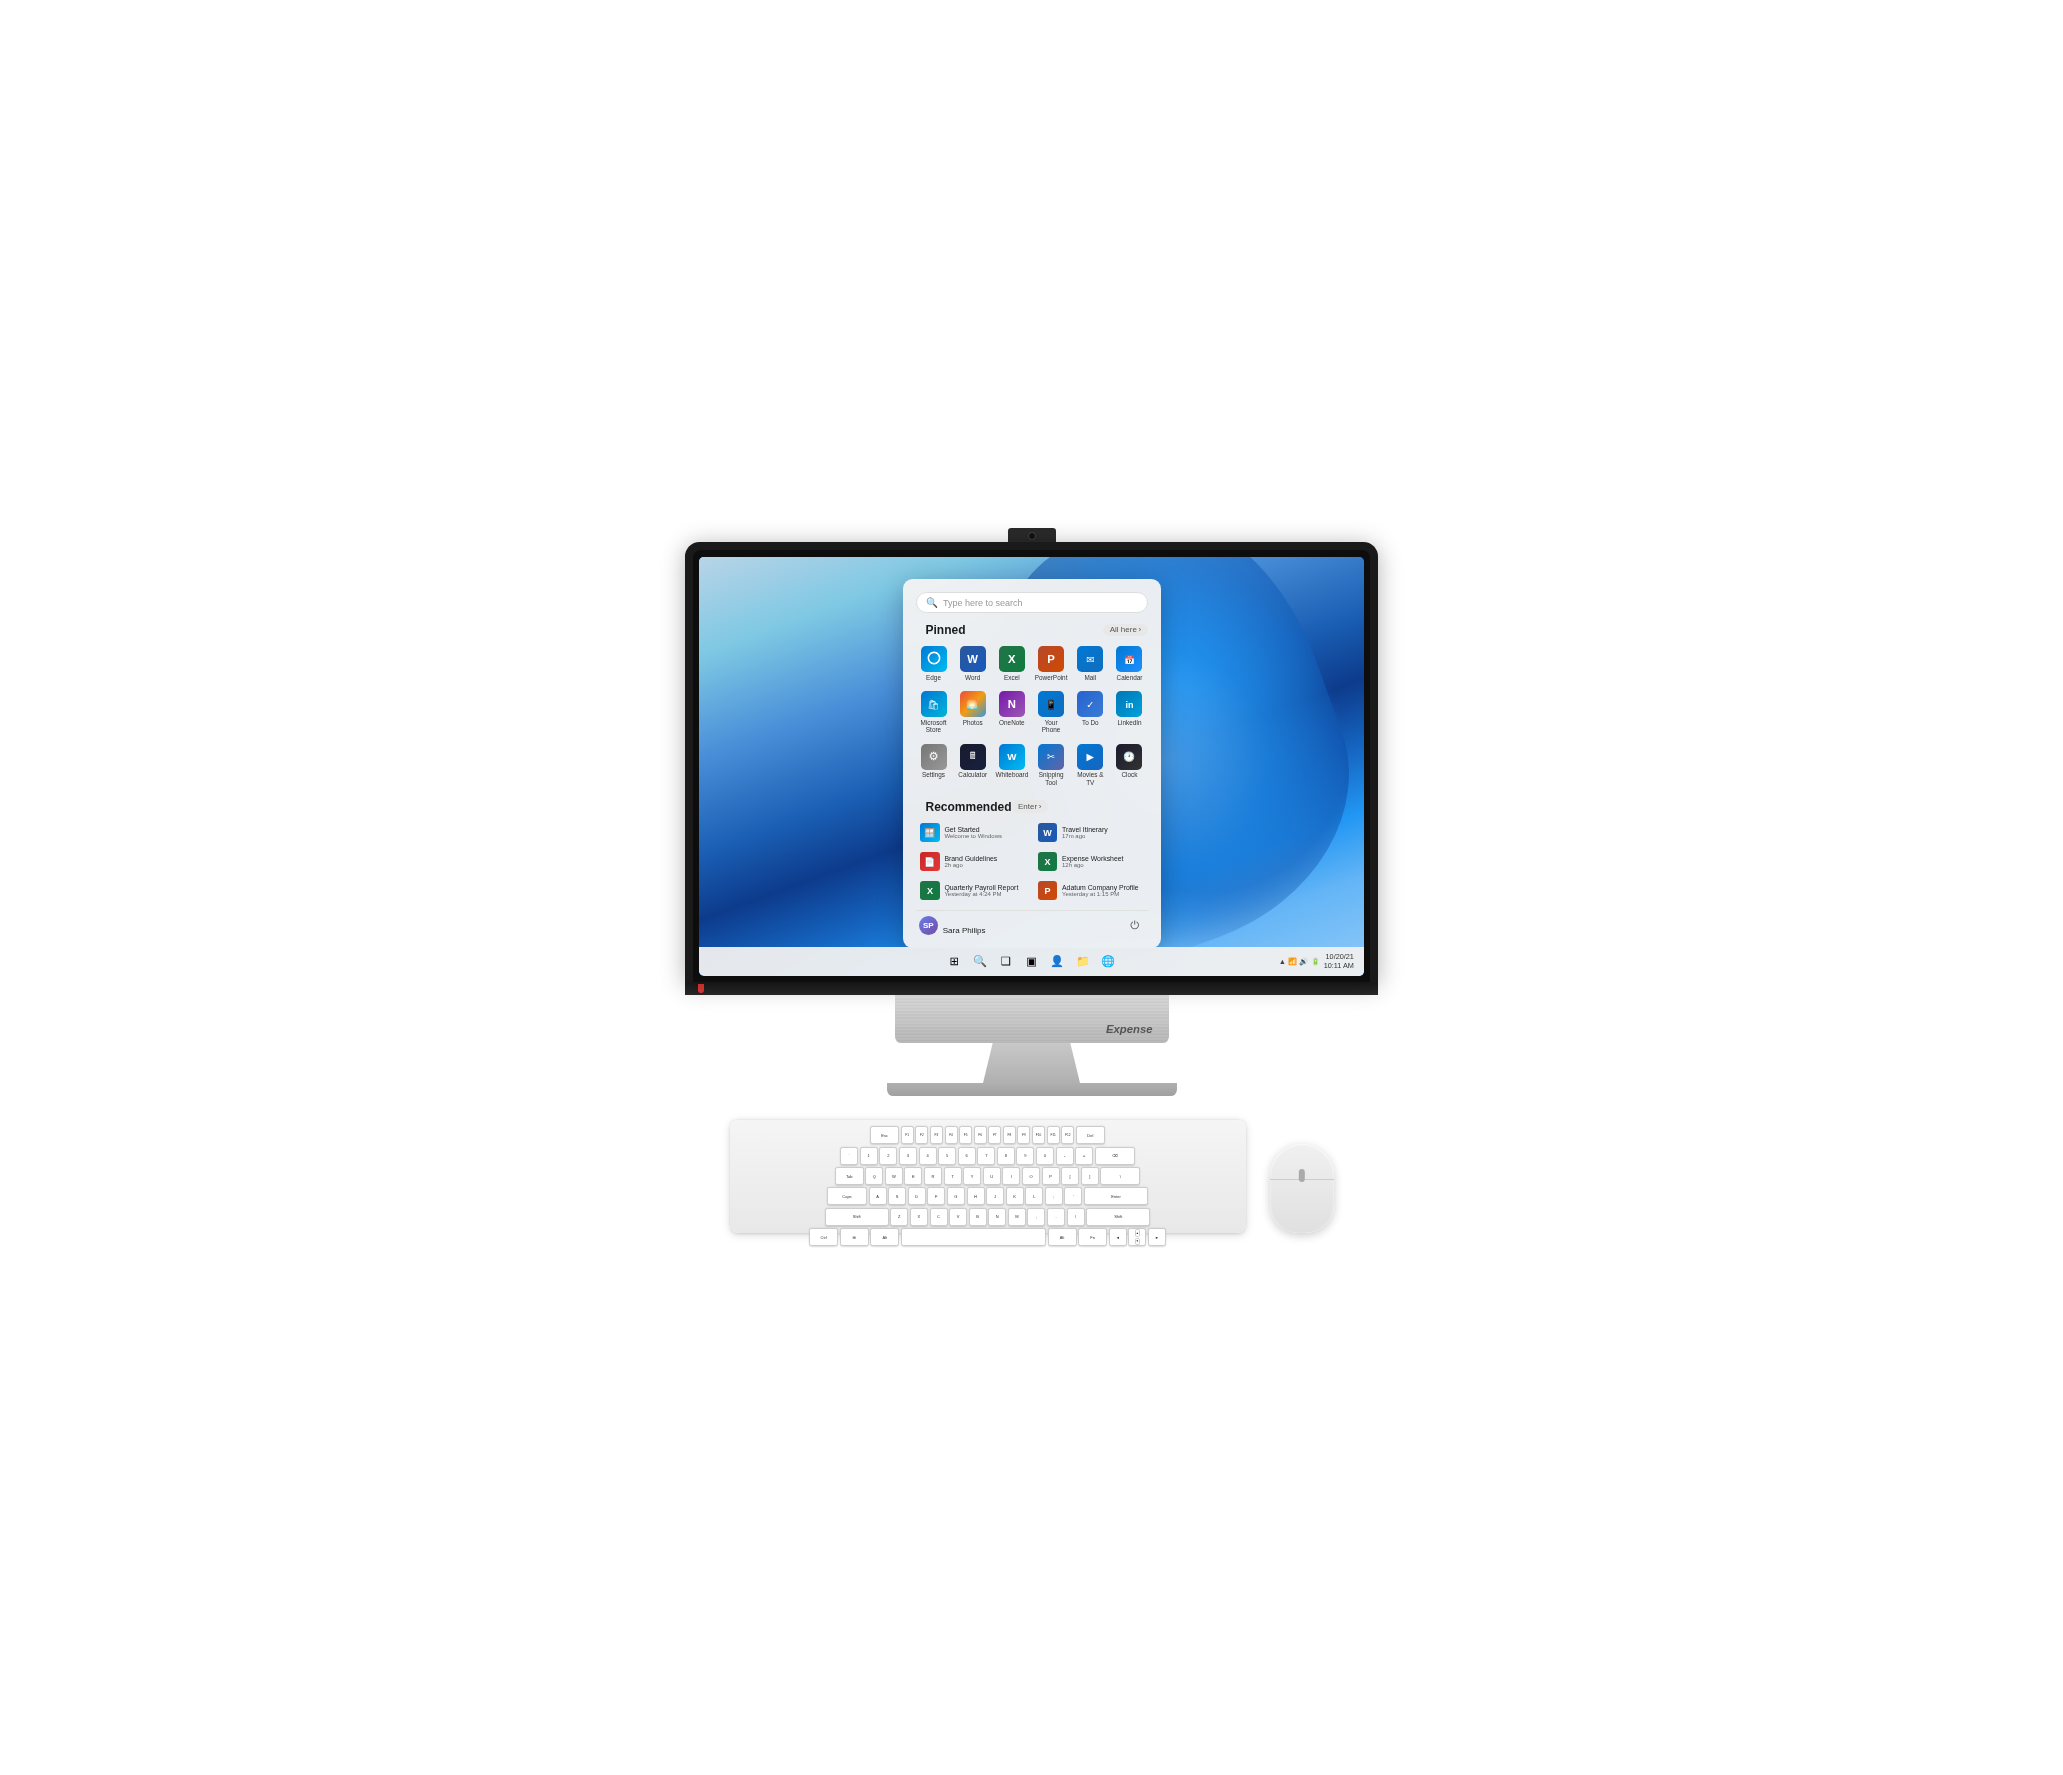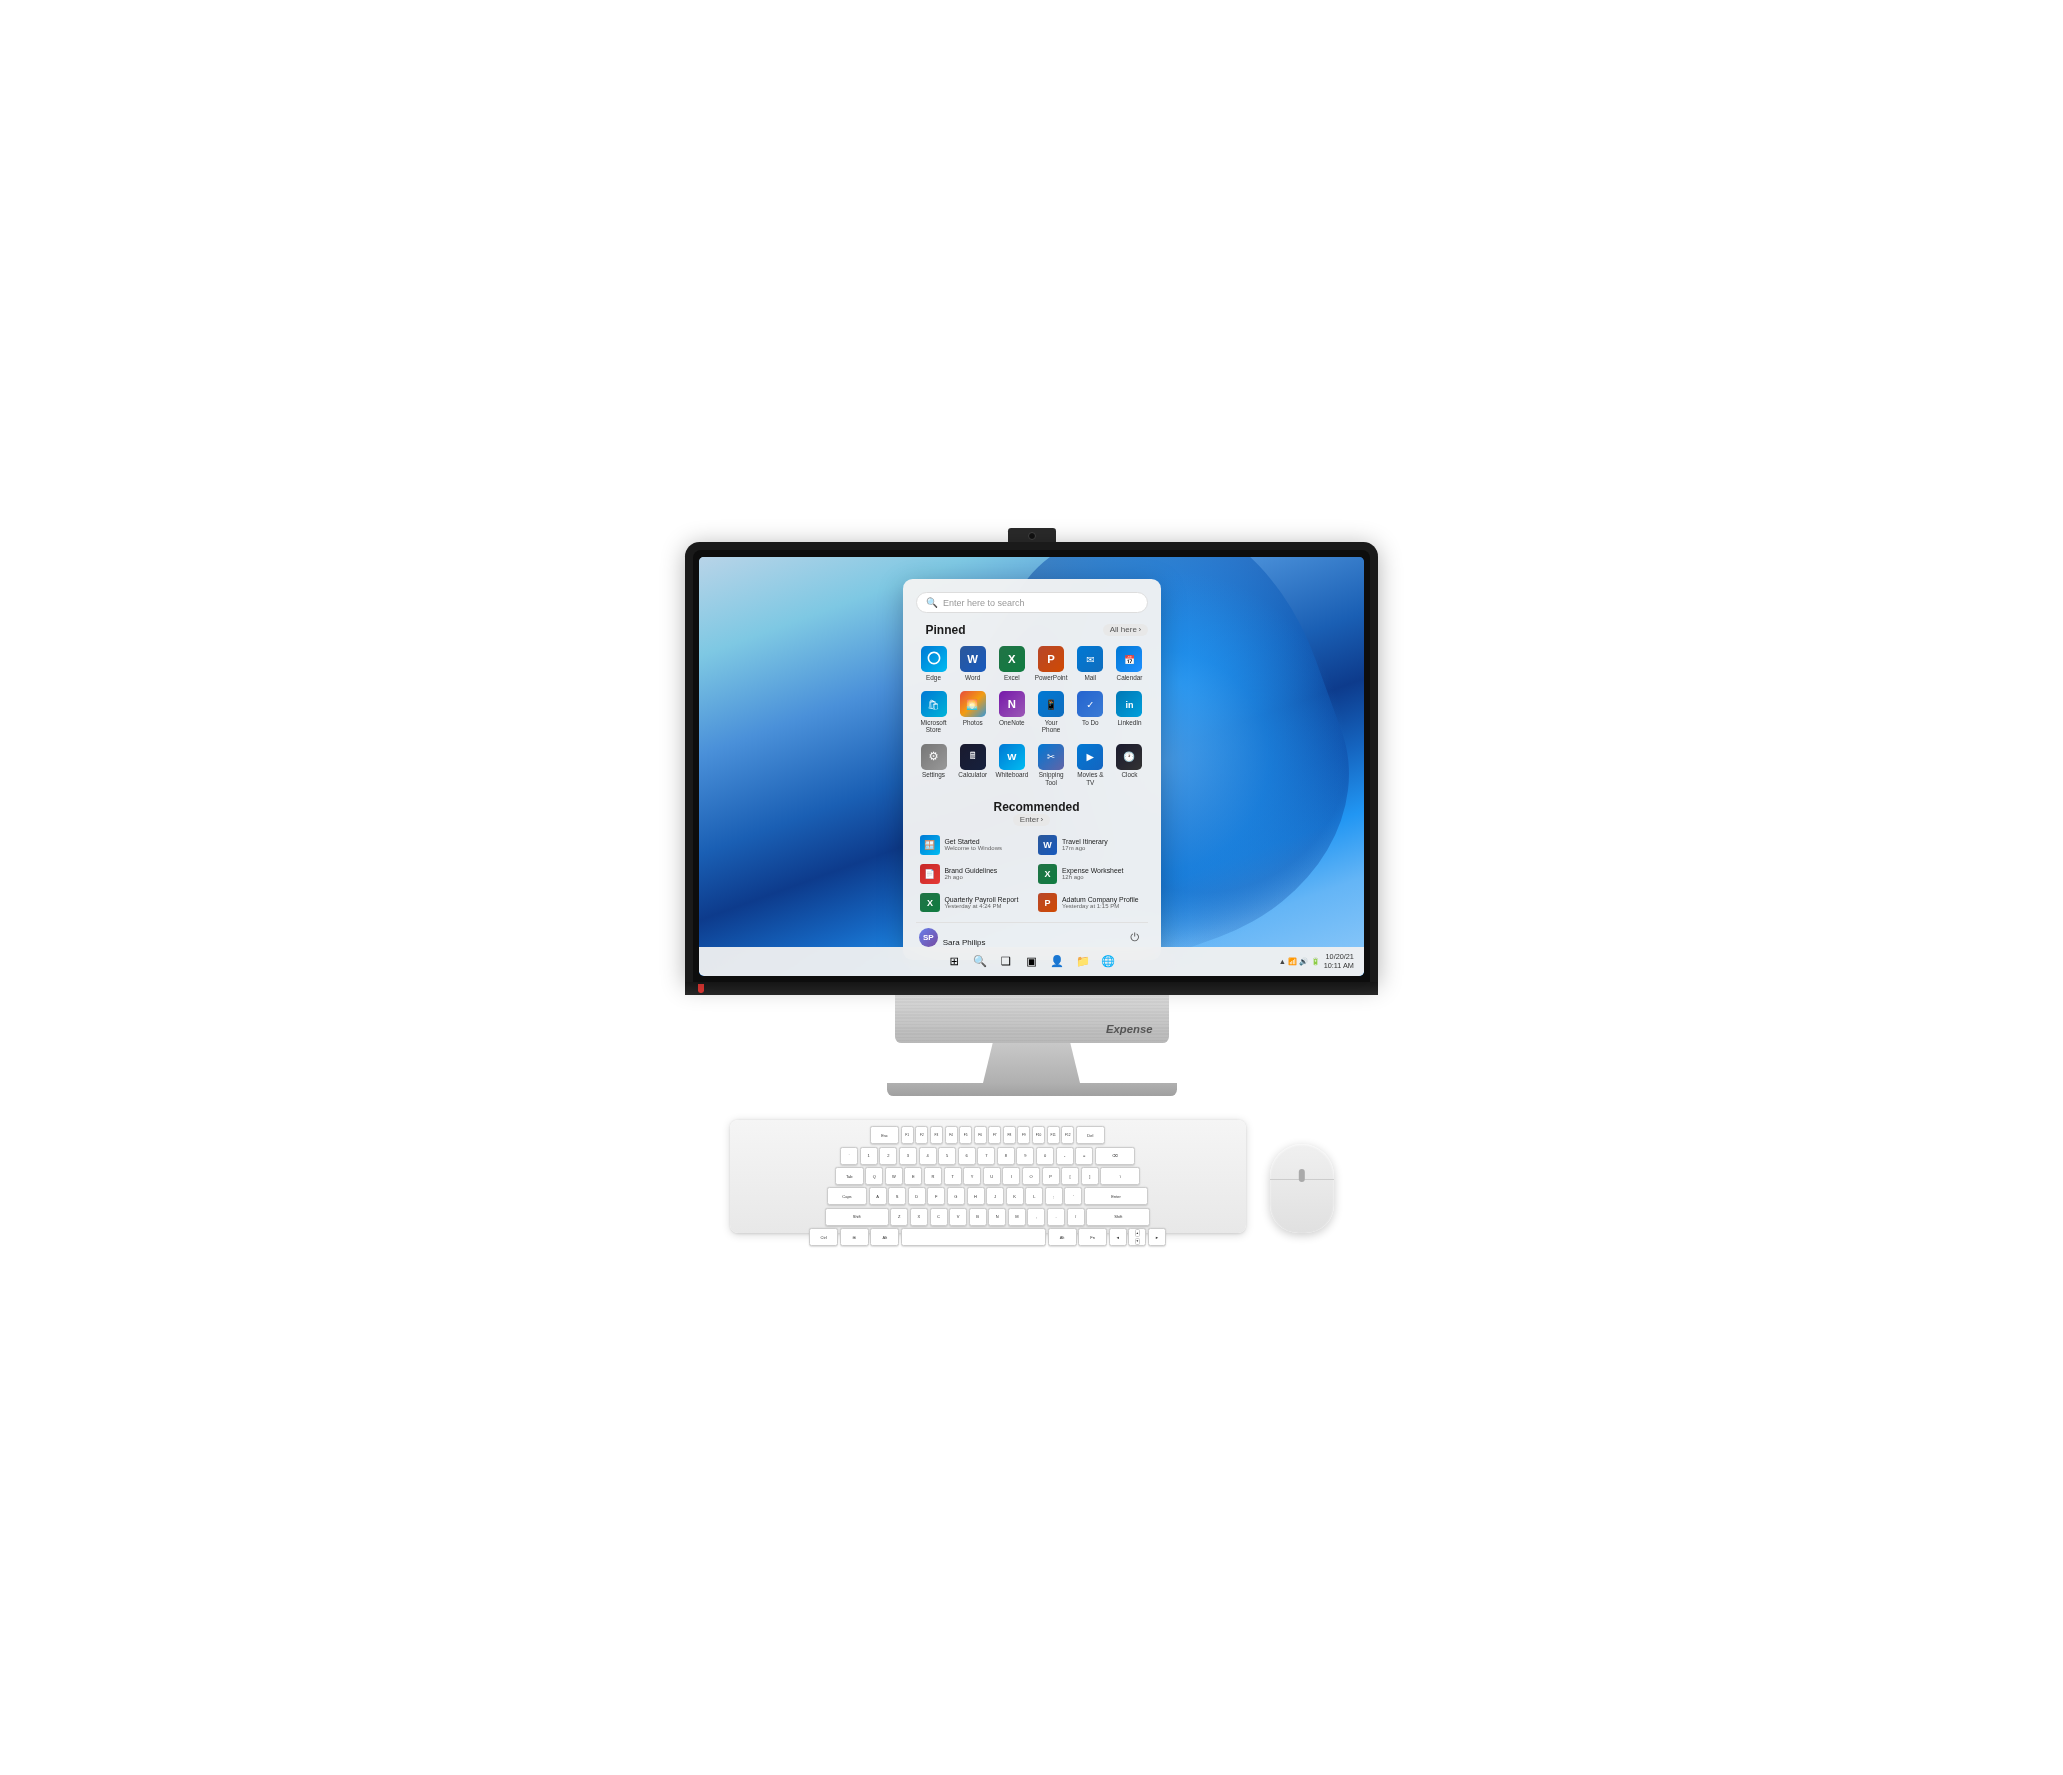--- a/index.html
+++ b/index.html
@@ -188,21 +188,20 @@
     .icon-snipping { background: linear-gradient(135deg, #0078d4, #6264a7); color: white; }
     .icon-movies { background: linear-gradient(135deg, #0078d4, #1565c0); color: white; }
     .icon-clock { background: linear-gradient(135deg, #1a1a2e, #333); color: white; }
     
     .recommended-section { margin-top: 3.2px; }
     .rec-header {
       display: flex;
       justify-content: flex-start;
       align-items: center;
       margin-bottom: 6.4px;
-      flex-direction: column;
     }
     .more-btn {
       display: flex;
       align-items: center;
       gap: 1.6px;
       font-size: 8px;
       color: #555;
       background: #e8e8e8;
       border-radius: 9.7px;
       padding: 1.6px 6.4px;
@@ -457,21 +456,21 @@
 
         <div class="wallpaper">
           <div class="bloom"></div>
           <div class="bloom2"></div>
         </div>
 
         <div class="start-menu">
 
           <div class="search-bar">
             <span class="search-icon-sm">🔍</span>
-            <span class="search-text">Enter here to search</span>
+            <span class="search-text">Type here to search</span>
           </div>
 
           <div class="section-header">
             <span class="section-title">Pinned</span>
             <div class="all-apps-btn">
               <span>All here</span>
               <span>›</span>
             </div>
           </div>
 

